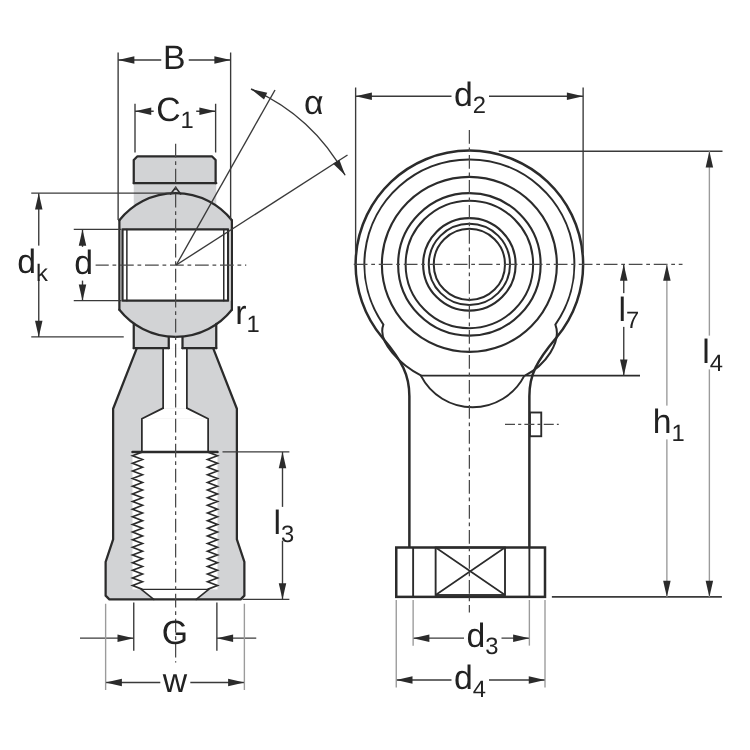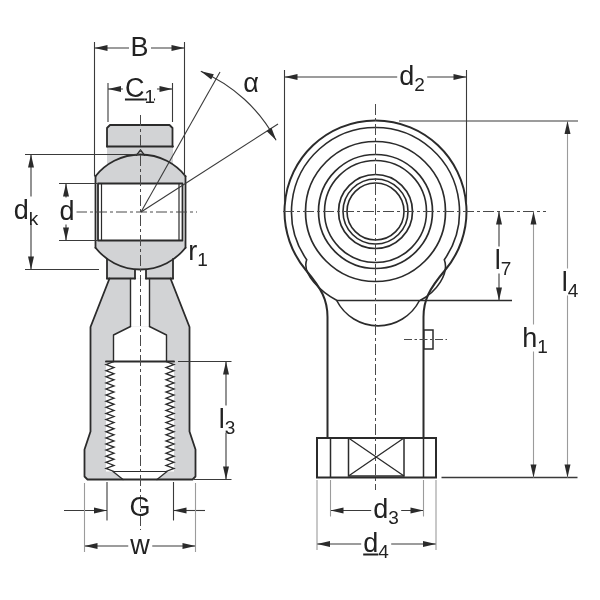--- a/index.html
+++ b/index.html
@@ -212,27 +212,27 @@
           <path d="M423.5,510.5 l-13,-3 v6 z"></path>
       <path d="M317,544 l13,-3 v6 z"></path>
           <path d="M436,544 l-13,-3 v6 z"></path>
       <path d="M200.8,71.2 L211.2,79.6 L213.8,74.2 Z"></path>
       <path d="M276.1,140.2 L266.5,130.9 L271.5,127.7 Z"></path>
     </g>
   </g>
 </svg>
 
 <span class="dim-label" style="left:139.5px;top:47px;"><span class="base">B</span><span class="sub"></span></span>
-<span class="dim-label" style="left:140px;top:88px;text-decoration:underline;"><span class="base">C</span><span class="sub">1</span></span>
+<span class="dim-label" style="left:140px;top:88px;"><span class="base">C</span><span class="sub">1</span></span>
 <span class="dim-label nobg" style="left:251px;top:83px;"><span class="base">α</span><span class="sub"></span></span>
 <span class="dim-label" style="left:26px;top:210px;"><span class="base">d</span><span class="sub">k</span></span>
 <span class="dim-label" style="left:67px;top:211px;"><span class="base">d</span><span class="sub"></span></span>
 <span class="dim-label nobg" style="left:198px;top:239px;margin-top:12px;"><span class="base">r</span><span class="sub">1</span></span>
 <span class="dim-label" style="left:227px;top:419px;"><span class="base">l</span><span class="sub">3</span></span>
 <span class="dim-label nobg" style="left:140px;top:507px;"><span class="base">G</span><span class="sub"></span></span>
 <span class="dim-label" style="left:140px;top:545px;"><span class="base">w</span><span class="sub"></span></span>
-<span class="dim-label" style="left:376px;top:76px;margin-left:36px;"><span class="base">d</span><span class="sub">2</span></span>
-<span class="dim-label" style="left:503px;top:260px;"><span class="base">l</span><span class="sub">7</span></span>
+<span class="dim-label" style="left:376px;top:76px;"><span class="base">d</span><span class="sub">2</span></span>
+<span class="dim-label" style="left:503px;top:248px;"><span class="base">l</span><span class="sub">7</span></span>
 <span class="dim-label" style="left:570px;top:282px;"><span class="base">l</span><span class="sub">4</span></span>
 <span class="dim-label" style="left:535px;top:338px;text-align:right;"><span class="base">h</span><span class="sub">1</span></span>
 <span class="dim-label" style="left:376px;top:509px;margin-left:10px;"><span class="base">d</span><span class="sub">3</span></span>
-<span class="dim-label" style="left:376px;top:543px;text-decoration:underline;"><span class="base">d</span><span class="sub">4</span></span>
+<span class="dim-label" style="left:376px;top:543px;"><span class="base">d</span><span class="sub">4</span></span>
 </div>
 
 </body></html>

